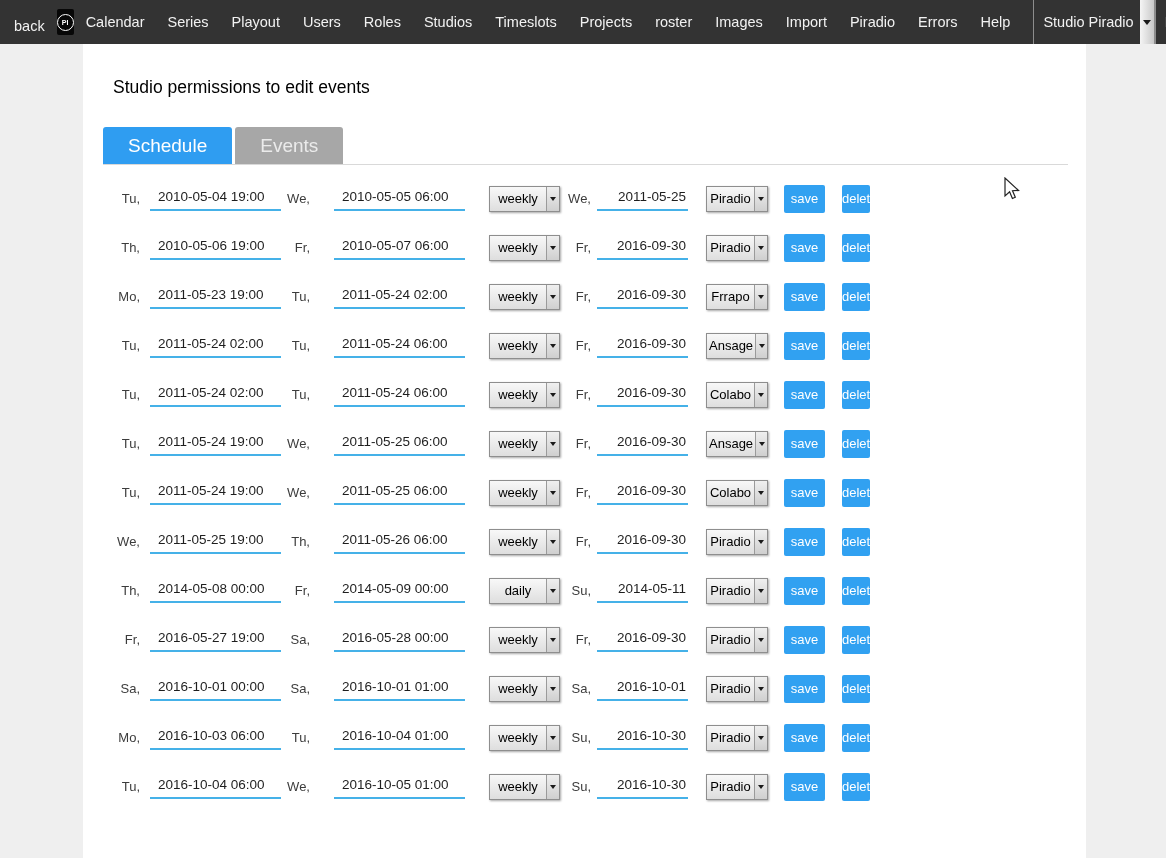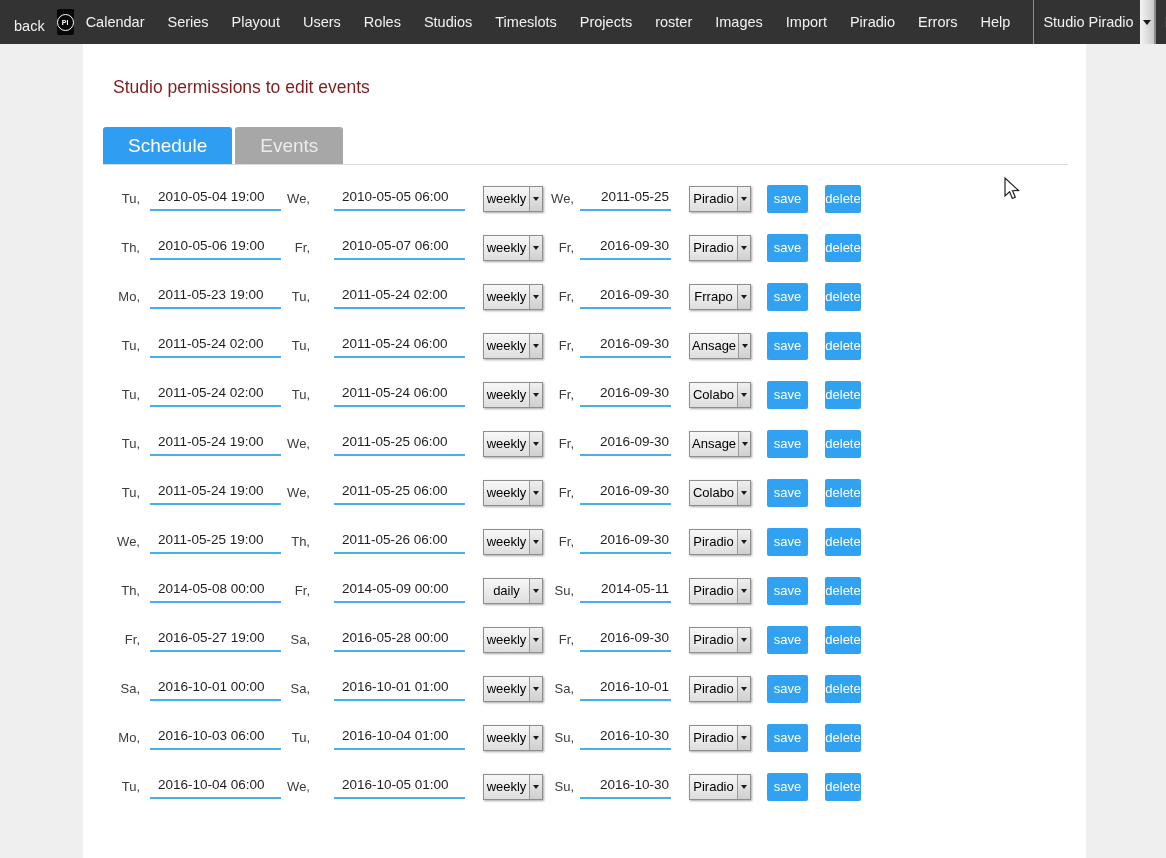--- a/index.html
+++ b/index.html
@@ -62,21 +62,21 @@
   .content {
     position: absolute;
     left: 83px; top: 44px;
     width: 1003px; height: 814px;
     background: #ffffff;
   }
   .page-title {
     margin: 33px 8px 0 30px;
     font-size: 17.5px;
     font-weight: normal;
-    color: #7f1d1d;
+    color: #000000;
   }
   .tabs {
     display: flex;
     margin: 29px 18px 0 20px;
     border-bottom: 1px solid #d9d9d9;
     gap: 3px;
   }
   .tab {
     height: 37px;
     padding: 16px 25px;
@@ -145,35 +145,35 @@
     border-left: 1px solid #9a9a9a;
     background: linear-gradient(#efefef, #cfcfcf);
     display: flex; align-items: center; justify-content: center;
   }
   .sel-arrow .tri {
     width: 0; height: 0;
     border-left: 3.5px solid transparent;
     border-right: 3.5px solid transparent;
     border-top: 4.5px solid #1a1a1a;
   }
-  .sel-interval { width: 60px; margin-left: 18px; }
+  .sel-interval { width: 71px; margin-left: 24px; }
   .sel-studio   { width: 62px; margin-left: 18px; }
 
   .btn {
     height: 28px;
     border: none;
     border-radius: 2px;
     background: #31a1f1;
     color: #ffffff;
     font-size: 13px;
     font-family: "Liberation Sans", sans-serif;
     cursor: pointer;
   }
   .btn-save   { width: 41px; margin-left: 16px; }
-  .btn-delete { width: 36px; margin-left: 17px; }
+  .btn-delete { width: 28px; margin-left: 17px; }
 
   
   .cursor { position: absolute; left: 1002px; top: 177px; pointer-events: none; }
 </style>
 </head>
 <body>
 
 <div class="navbar">
   <span class="nav-back">back</span>
   <span class="nav-logo">

